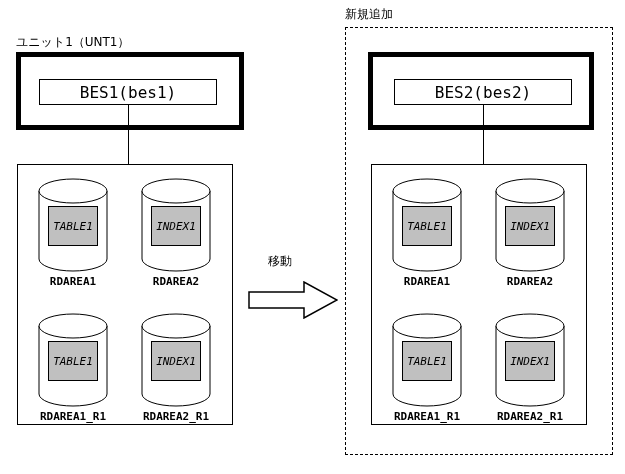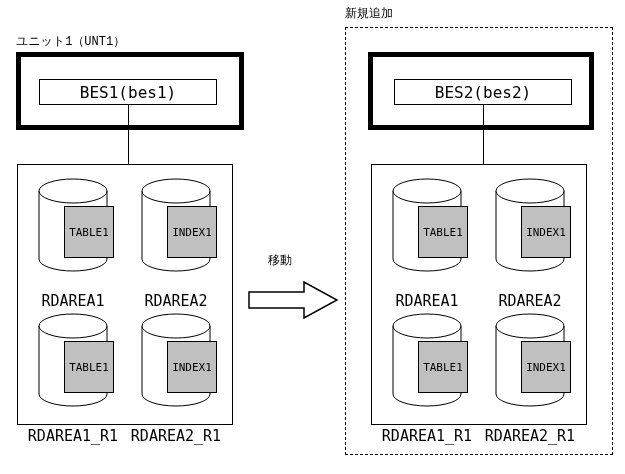--- a/index.html
+++ b/index.html
@@ -16,21 +16,20 @@
     overflow: hidden;
   }
 
   
   .lbl {
     position: absolute;
     font-size: 12px;
     color: #000000;
     white-space: nowrap;
     line-height: 1;
-    font-family: Liberation Mono, monospace;
   }
 
   
   .thick-box {
     position: absolute;
     border: 5px solid #000000;
     background: #ffffff;
     box-sizing: border-box;
   }
   .bes-box {
@@ -67,43 +66,45 @@
 
   
   .cyl {
     position: absolute;
     width: 70px;
     height: 94px;
   }
   .cyl svg { display: block; }
   .cyl .chip {
     position: absolute;
-    left: 26px;
+    left: 10px;
     top: 28px;
     width: 50px;
-    height: 52px;
+    height: 40px;
     background: #c0c0c0;
     border: 1px solid #000000;
     box-sizing: border-box;
     display: flex;
     align-items: center;
     justify-content: center;
     font-family: "DejaVu Sans Mono", "Liberation Mono", monospace;
     font-size: 11px;
     color: #000000;
+    font-style: italic;
   }
   .cyl-caption {
     position: absolute;
-    top: 114px;
+    top: 97px;
     left: 50%;
     transform: translateX(-50%);
     font-family: "DejaVu Sans Mono", "Liberation Mono", monospace;
-    font-size: 15px;
+    font-size: 11px;
     color: #000000;
     white-space: nowrap;
+    font-weight: bold;
   }
 
   
   .arrow {
     position: absolute;
   }
   .arrow svg { display: block; }
 </style>
 </head>
 <body>

